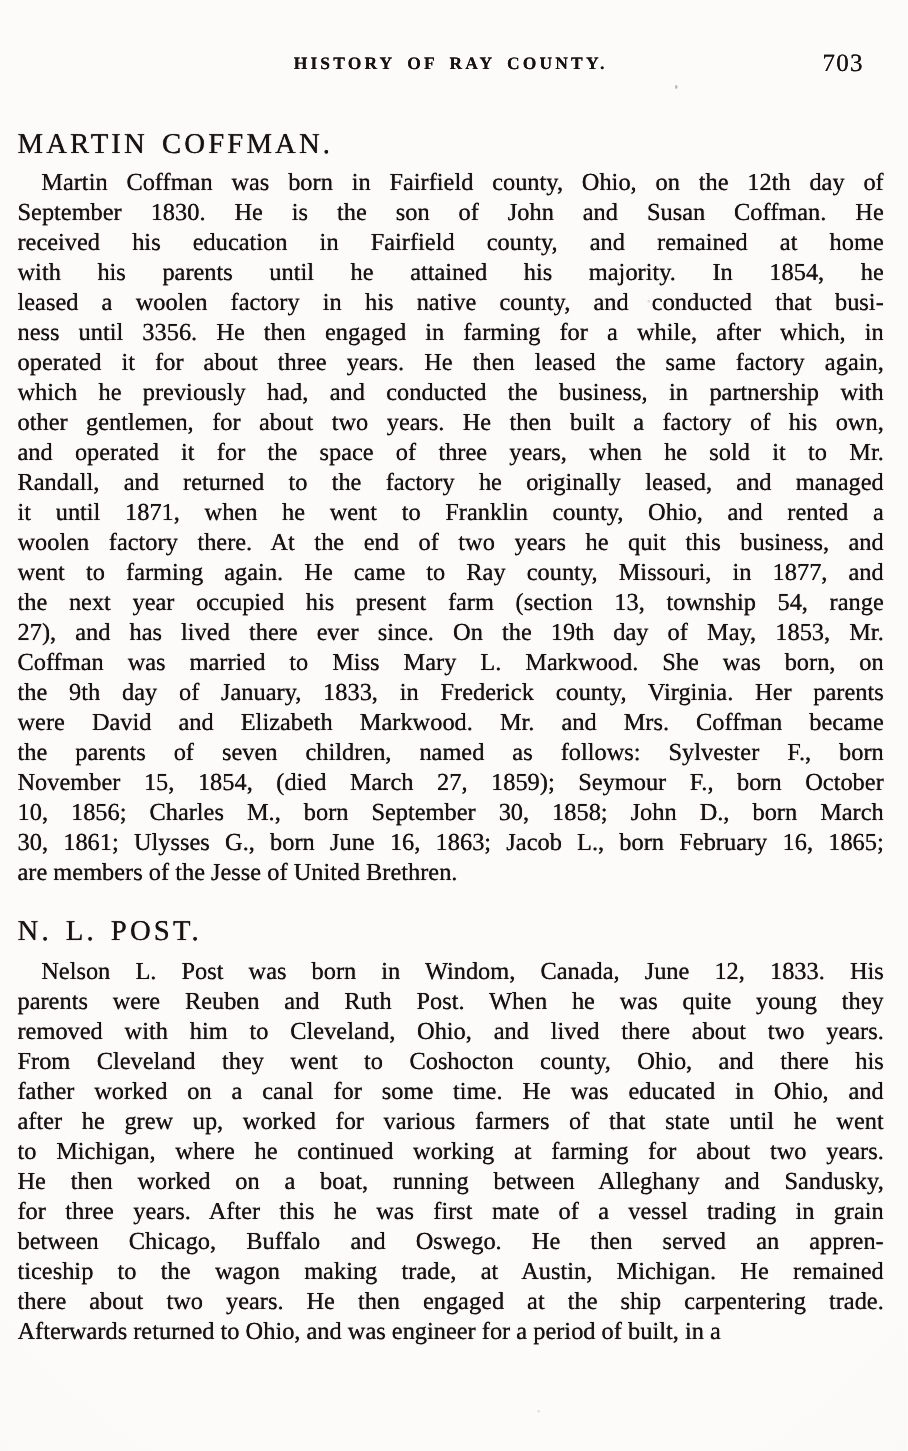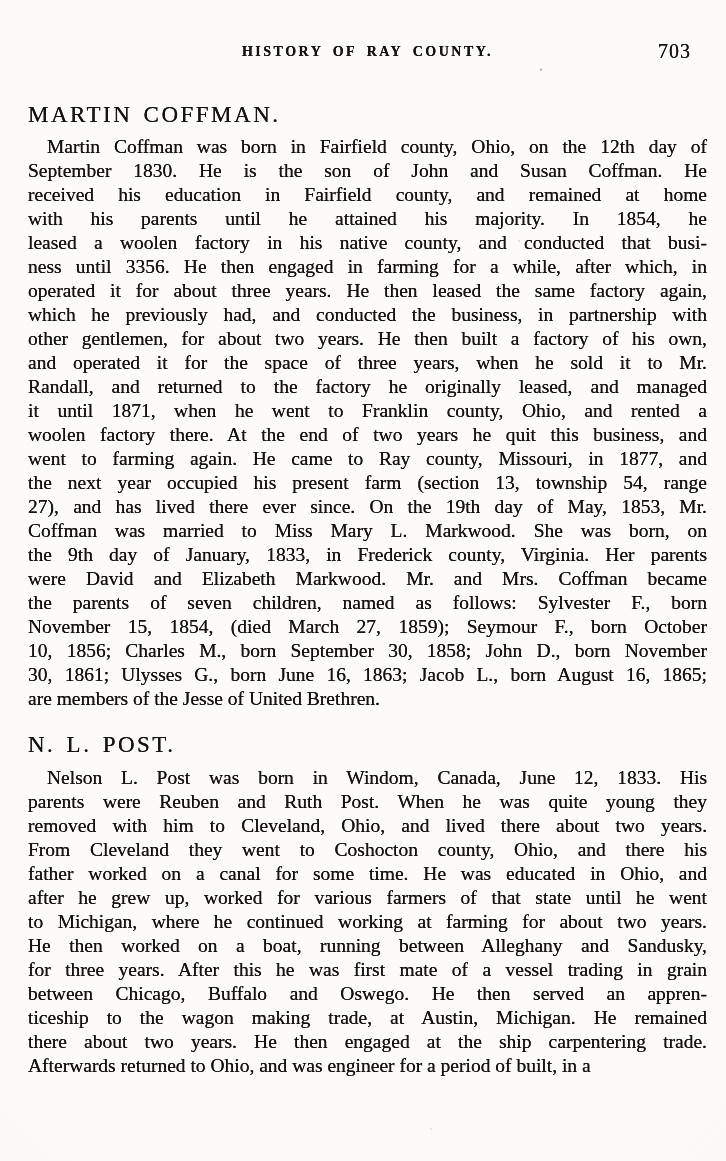--- a/index.html
+++ b/index.html
@@ -8,21 +8,21 @@
     height: 1161px;
     overflow: hidden;
     background: #ffffff;
     font-family: "Liberation Serif", serif;
   }
   .page {
     position: relative;
     width: 726px;
     height: 1161px;
     box-sizing: border-box;
-    padding: 44px 19px 0 28px;
+    padding: 44px 19px 0 14px;
     background:
       radial-gradient(ellipse 120% 100% at 50% 45%, rgba(255,255,255,0) 60%, rgba(120,115,105,0.07) 100%),
       var(--paper, #fcfbf9);
     color: var(--ink, #161310);
   }
   .running-header {
     position: relative;
     height: 18px;
     margin-bottom: 38px;
   }
@@ -102,22 +102,22 @@
         <div class="text-line">it until 1871, when he went to Franklin county, Ohio, and rented a</div>
         <div class="text-line">woolen factory there.  At the end of two years he quit this business, and</div>
         <div class="text-line">went to farming again.  He came to Ray county, Missouri, in 1877, and</div>
         <div class="text-line">the next year occupied his present farm (section 13, township 54, range</div>
         <div class="text-line">27), and has lived there ever since.  On the 19th day of May, 1853, Mr.</div>
         <div class="text-line">Coffman was married to Miss Mary L. Markwood.  She was born, on</div>
         <div class="text-line">the 9th day of January, 1833, in Frederick county, Virginia.  Her parents</div>
         <div class="text-line">were David and Elizabeth Markwood.  Mr. and Mrs. Coffman became</div>
         <div class="text-line">the parents of seven children, named as follows: Sylvester F., born</div>
         <div class="text-line">November 15, 1854, (died March 27, 1859); Seymour F., born October</div>
-        <div class="text-line">10, 1856; Charles M., born September 30, 1858; John D., born November</div>
-        <div class="text-line">30, 1861; Ulysses G., born June 16, 1863; Jacob L., born August 16, 1865;</div>
+        <div class="text-line">10, 1856; Charles M., born September 30, 1858; John D., born March</div>
+        <div class="text-line">30, 1861; Ulysses G., born June 16, 1863; Jacob L., born February 16, 1865;</div>
         <div class="text-line last-line">are members of the Jesse of United Brethren.</div>
       </div>
       <div class="section-heading later">N. L. POST.</div>
       <div class="paragraph later">
         <div class="text-line first-line">Nelson L. Post was born in Windom, Canada, June 12, 1833.  His</div>
         <div class="text-line">parents were Reuben and Ruth Post.  When he was quite young they</div>
         <div class="text-line">removed with him to Cleveland, Ohio, and lived there about two years.</div>
         <div class="text-line">From Cleveland they went to Coshocton county, Ohio, and there his</div>
         <div class="text-line">father worked on a canal for some time.  He was educated in Ohio, and</div>
         <div class="text-line">after he grew up, worked for various farmers of that state until he went</div>

